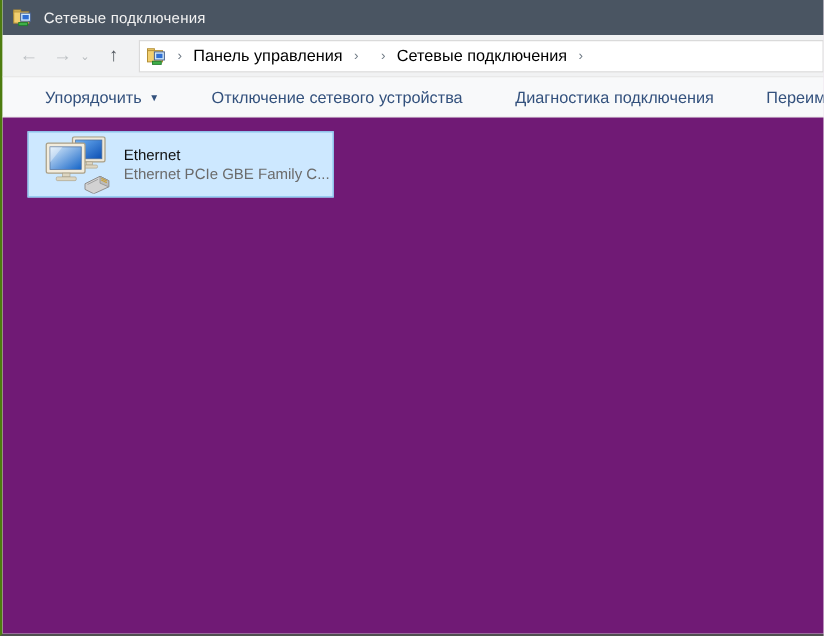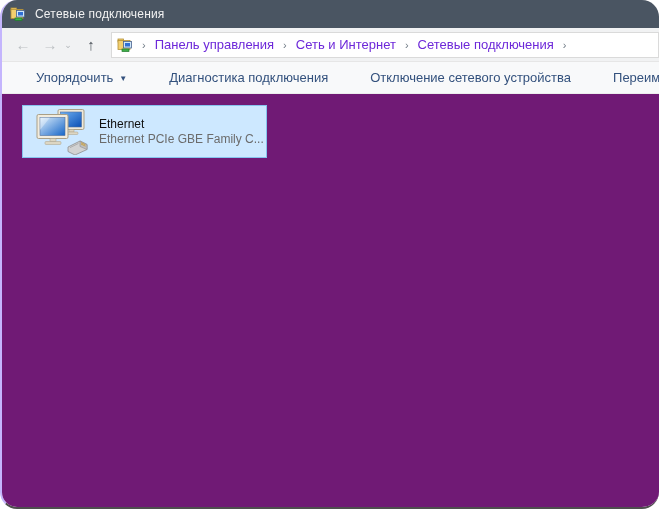--- a/index.html
+++ b/index.html
@@ -4,25 +4,24 @@
 <style>
   html, body { margin: 0; padding: 0; }
   body {
     width: 659px; height: 509px; overflow: hidden;
     font-family: "Liberation Sans", sans-serif;
     background: #ffffff;
   }
   .window {
     position: relative; width: 659px; height: 509px;
     box-sizing: border-box;
-    border-left: 2px solid #c4b5fd;
+    border-left: 2px solid #4d7c0f;
     border-bottom: 2px solid #4f4f4f;
     background: #ffffff;
     overflow: hidden;
-    border-radius: 17px;
   }
   
   .titlebar {
     height: 28px; background: #4a5562;
     display: flex; align-items: center;
     padding-left: 8px; gap: 9px;
   }
   .titlebar-text { color: #f2f2f2; font-size: 12px; letter-spacing: .2px; }
   
   .navbar {
@@ -38,21 +37,21 @@
   .nav-up      { margin-left: 6px;  width: 22px; font-size: 15px; color: #4f555c; font-weight: bold; }
   .addressbar {
     flex: 1; height: 26px; margin-left: 9px;
     background: #ffffff; border: 1px solid #dadada;
     display: flex; align-items: center;
     font-size: 13px; color: #1f1f1f;
     padding-left: 5px; box-sizing: border-box;
     overflow: hidden; white-space: nowrap;
   }
   .crumb-sep { color: #6f7a85; font-size: 11px; padding: 0 9px; }
-  .crumb { color: #6d28d9; }
+  .crumb { color: #000000; }
   
   .toolbar {
     height: 32px; background: #f8f9fa;
     border-bottom: 1px solid #ededed;
     display: flex; align-items: center;
     padding-left: 20px; box-sizing: border-box;
     font-size: 13px; color: #33517d;
     white-space: nowrap; overflow: hidden;
   }
   .tool-item { padding: 0 14px; display: inline-flex; align-items: center; }
@@ -98,34 +97,33 @@
       <svg width="16" height="16" viewBox="0 0 16 16">
         <rect x="1" y="2" width="5.5" height="3" fill="#f2cf6f" stroke="#b38f35" stroke-width="0.8"></rect>
         <rect x="1" y="3.5" width="12" height="9" fill="#f2cf6f" stroke="#b38f35" stroke-width="0.8"></rect>
         <rect x="6.5" y="4.5" width="8" height="6.5" fill="#cfe7fa" stroke="#49618c" stroke-width="0.8"></rect>
         <rect x="8" y="6" width="5" height="3.5" fill="#2f6fd4"></rect>
         <rect x="5" y="12" width="7" height="2.5" fill="#3fae49" stroke="#1e7a2a" stroke-width="0.7"></rect>
       </svg>
       <span class="crumb-sep">›</span>
       <span class="crumb">Панель управления</span>
       <span class="crumb-sep">›</span>
-      <span class="crumb">Сеть и Интернет</span>
       <span class="crumb-sep">›</span>
       <span class="crumb">Сетевые подключения</span>
       <span class="crumb-sep">›</span>
     </div>
   </div>
 
   <div class="toolbar">
     <span class="tool-item">
       <span>Упорядочить</span>
       <span class="dd-arrow">▼</span>
     </span>
+    <span class="tool-item">Отключение сетевого устройства</span>
     <span class="tool-item">Диагностика подключения</span>
-    <span class="tool-item">Отключение сетевого устройства</span>
     <span class="tool-item">Переименование подключения</span>
   </div>
 
   <div class="content">
     <div class="conn-item">
       <svg class="conn-icon" width="56" height="46" viewBox="0 0 56 46">
         <defs>
           <linearGradient id="sg1" x1="0" y1="0" x2="1" y2="1">
             <stop offset="0" stop-color="#6fb0f2"></stop>
               <stop offset="1" stop-color="#0b4fb4"></stop>

